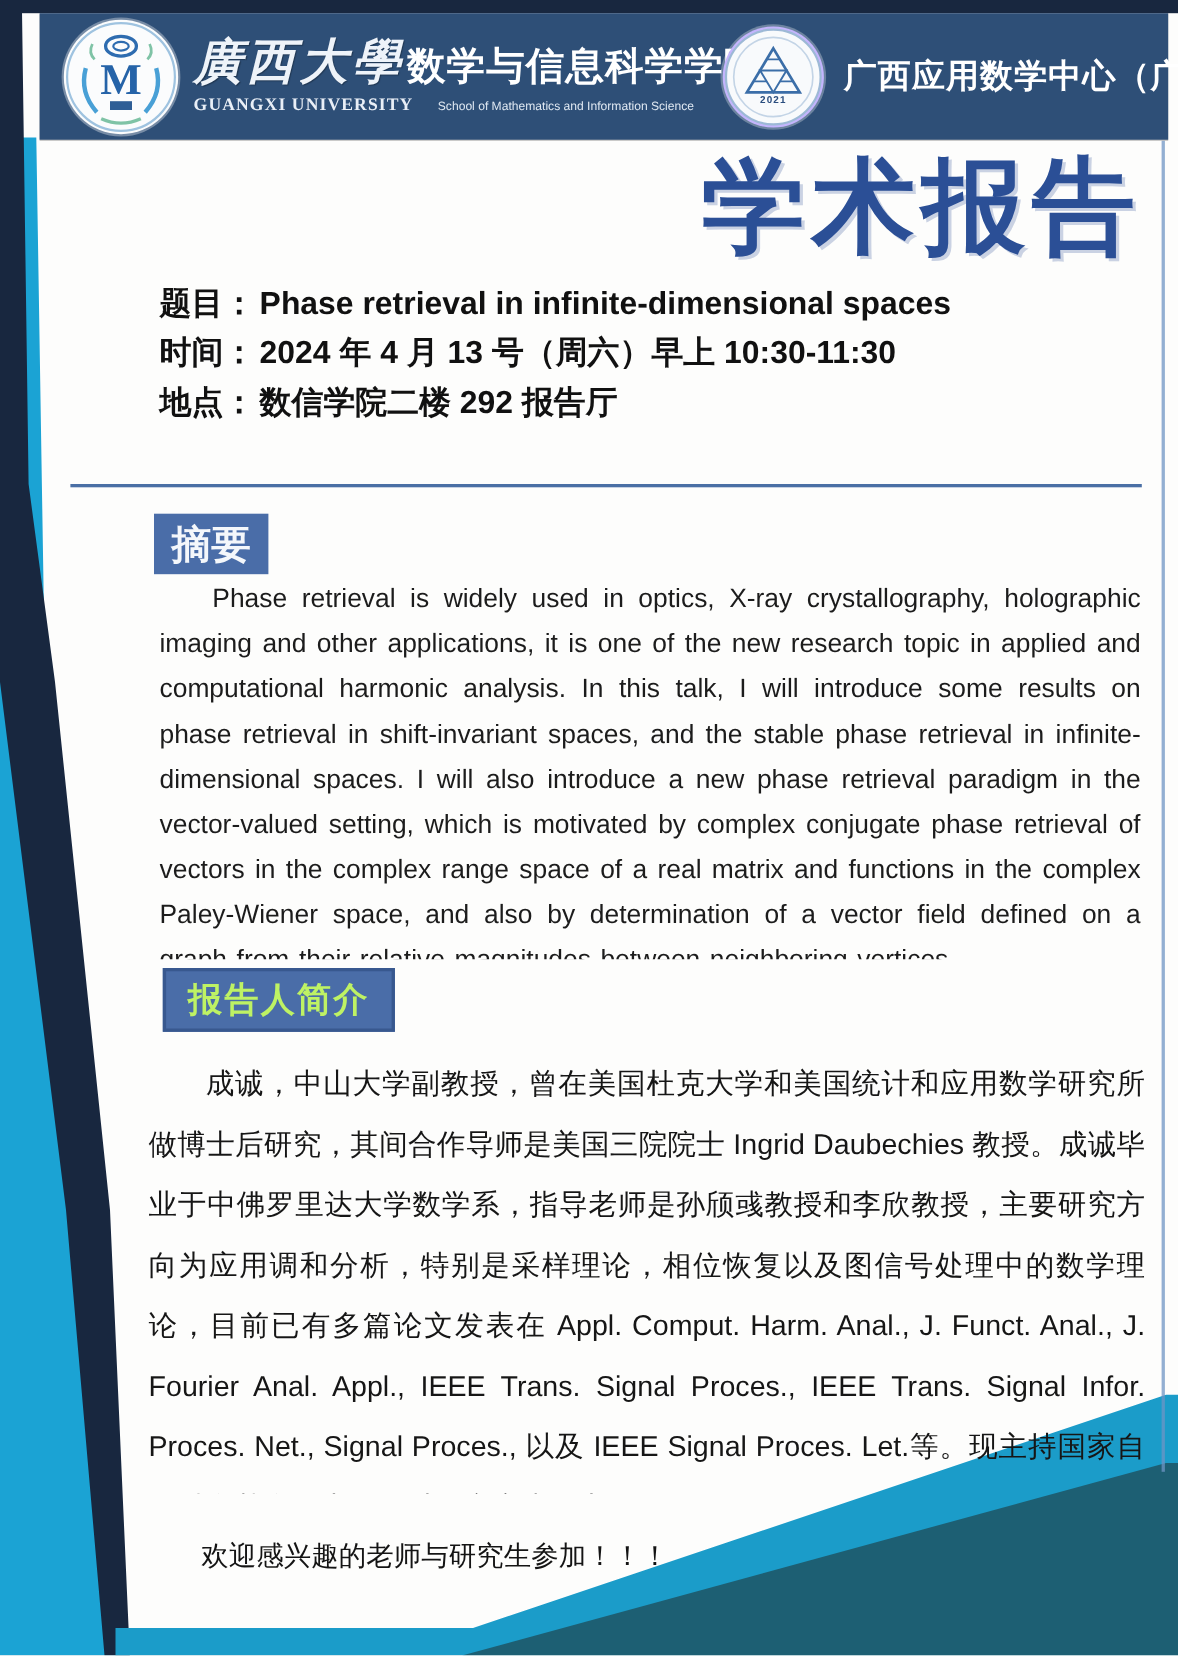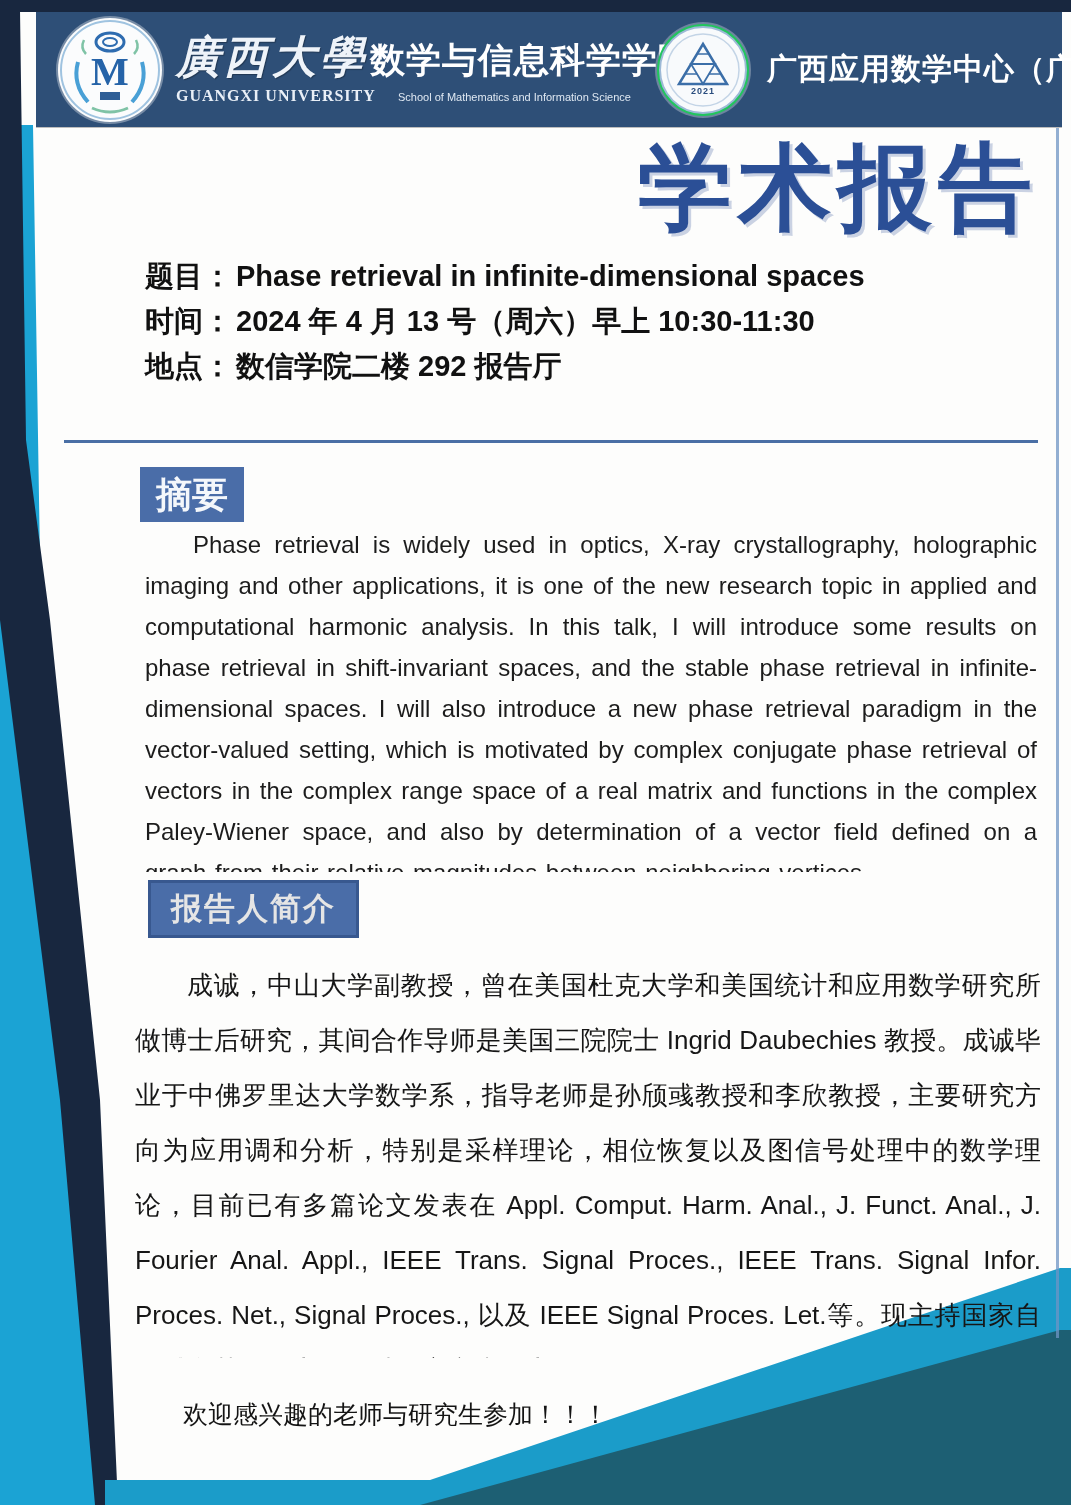--- a/index.html
+++ b/index.html
@@ -37,21 +37,21 @@
   .uni-en{
     font-family:"Liberation Serif","DejaVu Serif",serif;
     color:#e9eff7;font-size:16px;font-weight:bold;letter-spacing:1px;
     margin-top:8px;white-space:nowrap;
   }
   .school{margin-left:14px;flex:0 0 auto;width:275px;}
   .school-zh{color:#ffffff;font-size:35px;font-weight:bold;letter-spacing:1px;white-space:nowrap;}
   .school-en{color:#dfe8f2;font-size:11px;margin-top:7px;white-space:nowrap;padding-left:28px;}
   .seal2{
     position:relative;width:92px;height:92px;border-radius:50%;
-    background:#22c55e;margin-left:12px;flex:0 0 auto;
+    background:#c4b5fd;margin-left:12px;flex:0 0 auto;
     box-shadow:0 0 0 2px rgba(255,255,255,.3);
   }
   .seal2 svg{position:absolute;left:0;top:0;width:100%;height:100%;}
   .seal2-year{
     position:absolute;left:0;top:62px;width:100%;text-align:center;
     font-size:9px;font-weight:bold;color:#2a4d7e;letter-spacing:1px;
   }
   .center-name{
     margin-left:18px;color:#ffffff;font-size:30px;font-weight:bold;
     letter-spacing:1px;white-space:nowrap;
@@ -80,21 +80,21 @@
   .abstract-text{
     position:absolute;left:145px;top:524px;width:892px;height:348px;
     overflow:hidden;font-size:24px;line-height:41px;color:#1c1c1c;
     text-align:justify;text-indent:2em;word-spacing:2px;
   }
   
   .bio-badge{
     position:absolute;left:148px;top:880px;min-width:150px;padding:0 20px;
     height:52px;line-height:52px;text-align:center;
     background:#4a6da8;border:3px solid #38588f;
-    color:#e5e5e5;font-size:31px;font-weight:bold;letter-spacing:2px;
+    color:#bef264;font-size:31px;font-weight:bold;letter-spacing:2px;
   }
   .bio-text{
     position:absolute;left:135px;top:958px;width:906px;height:400px;
     overflow:hidden;font-size:26px;line-height:55px;color:#161616;
     text-align:justify;text-indent:2em;
   }
   .closing-line{
     position:absolute;left:183px;top:1398px;width:700px;
     font-size:25px;font-weight:400;color:#141414;white-space:nowrap;
   }

